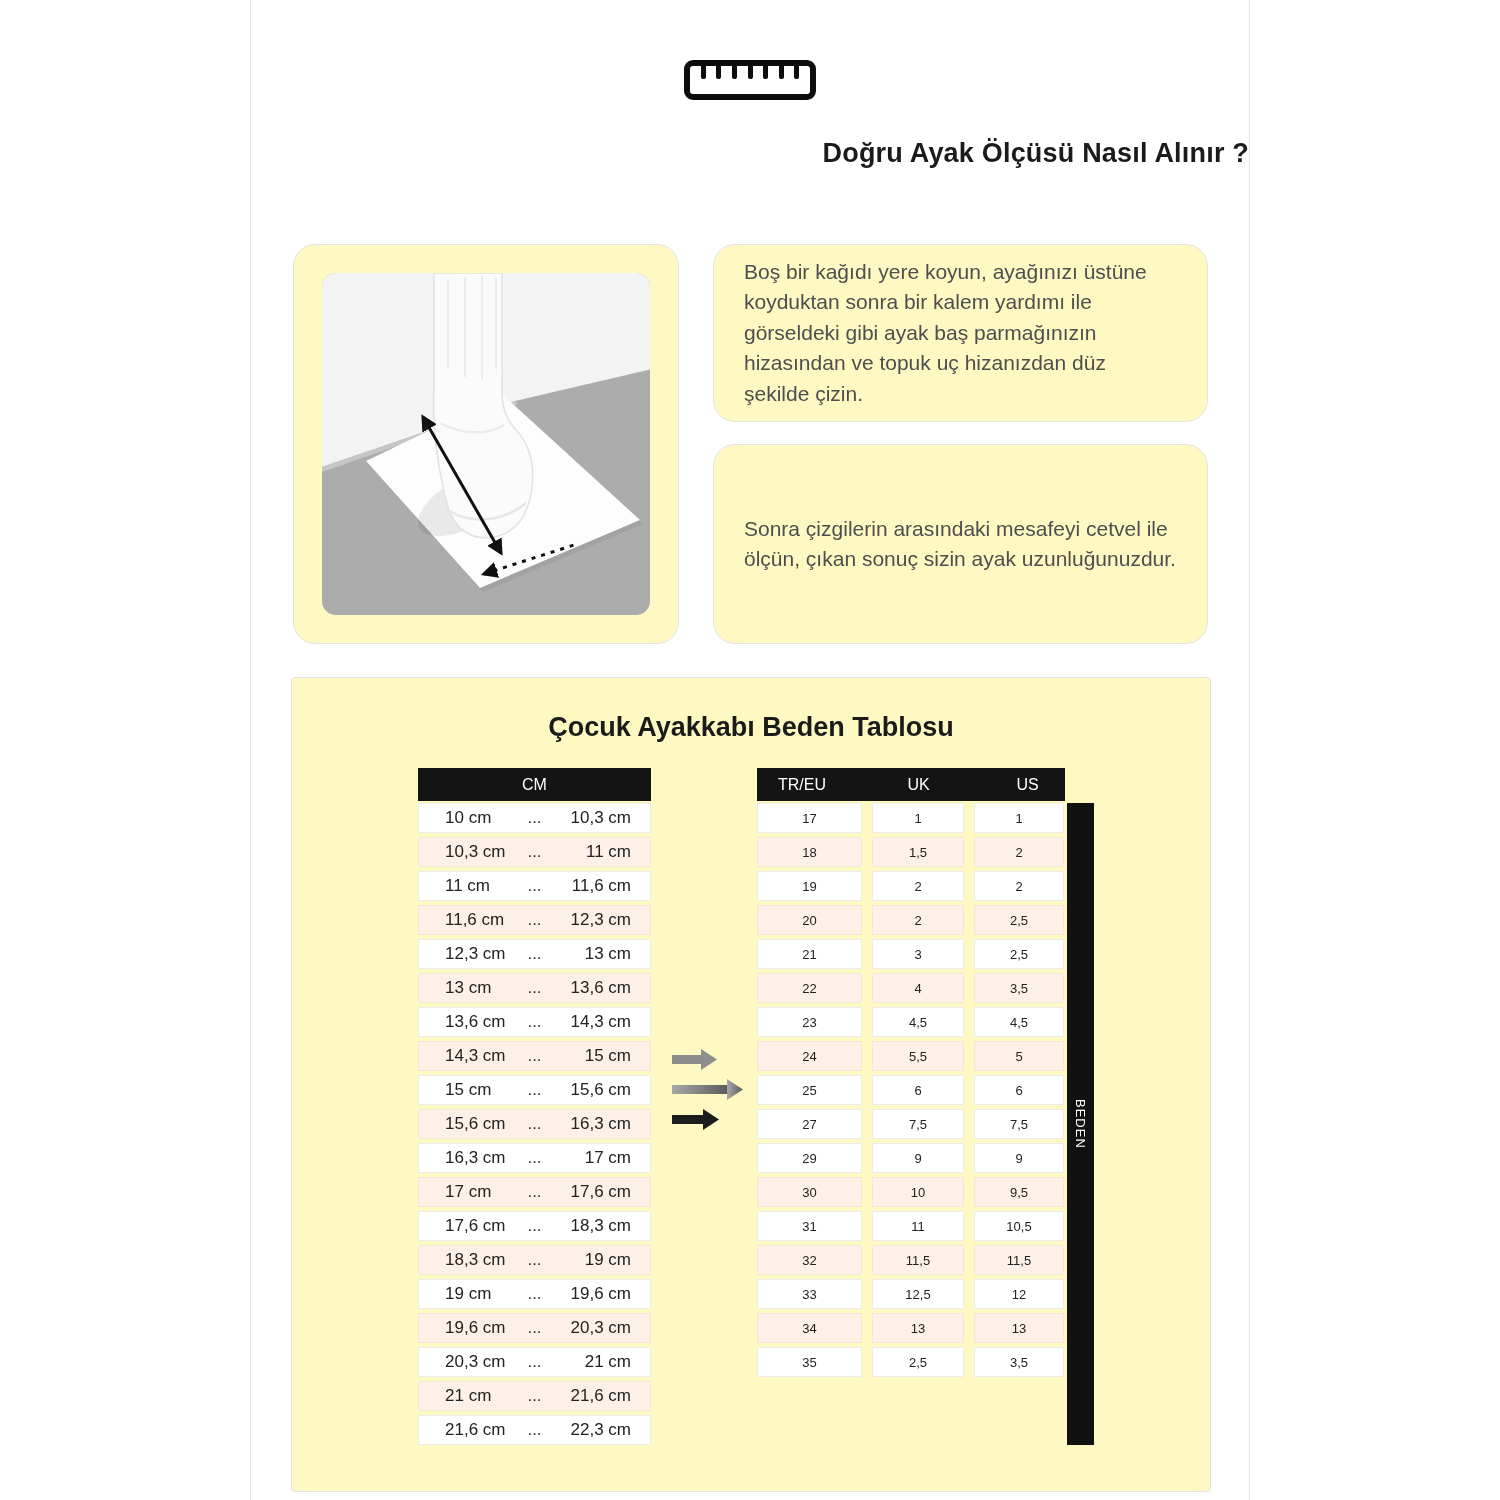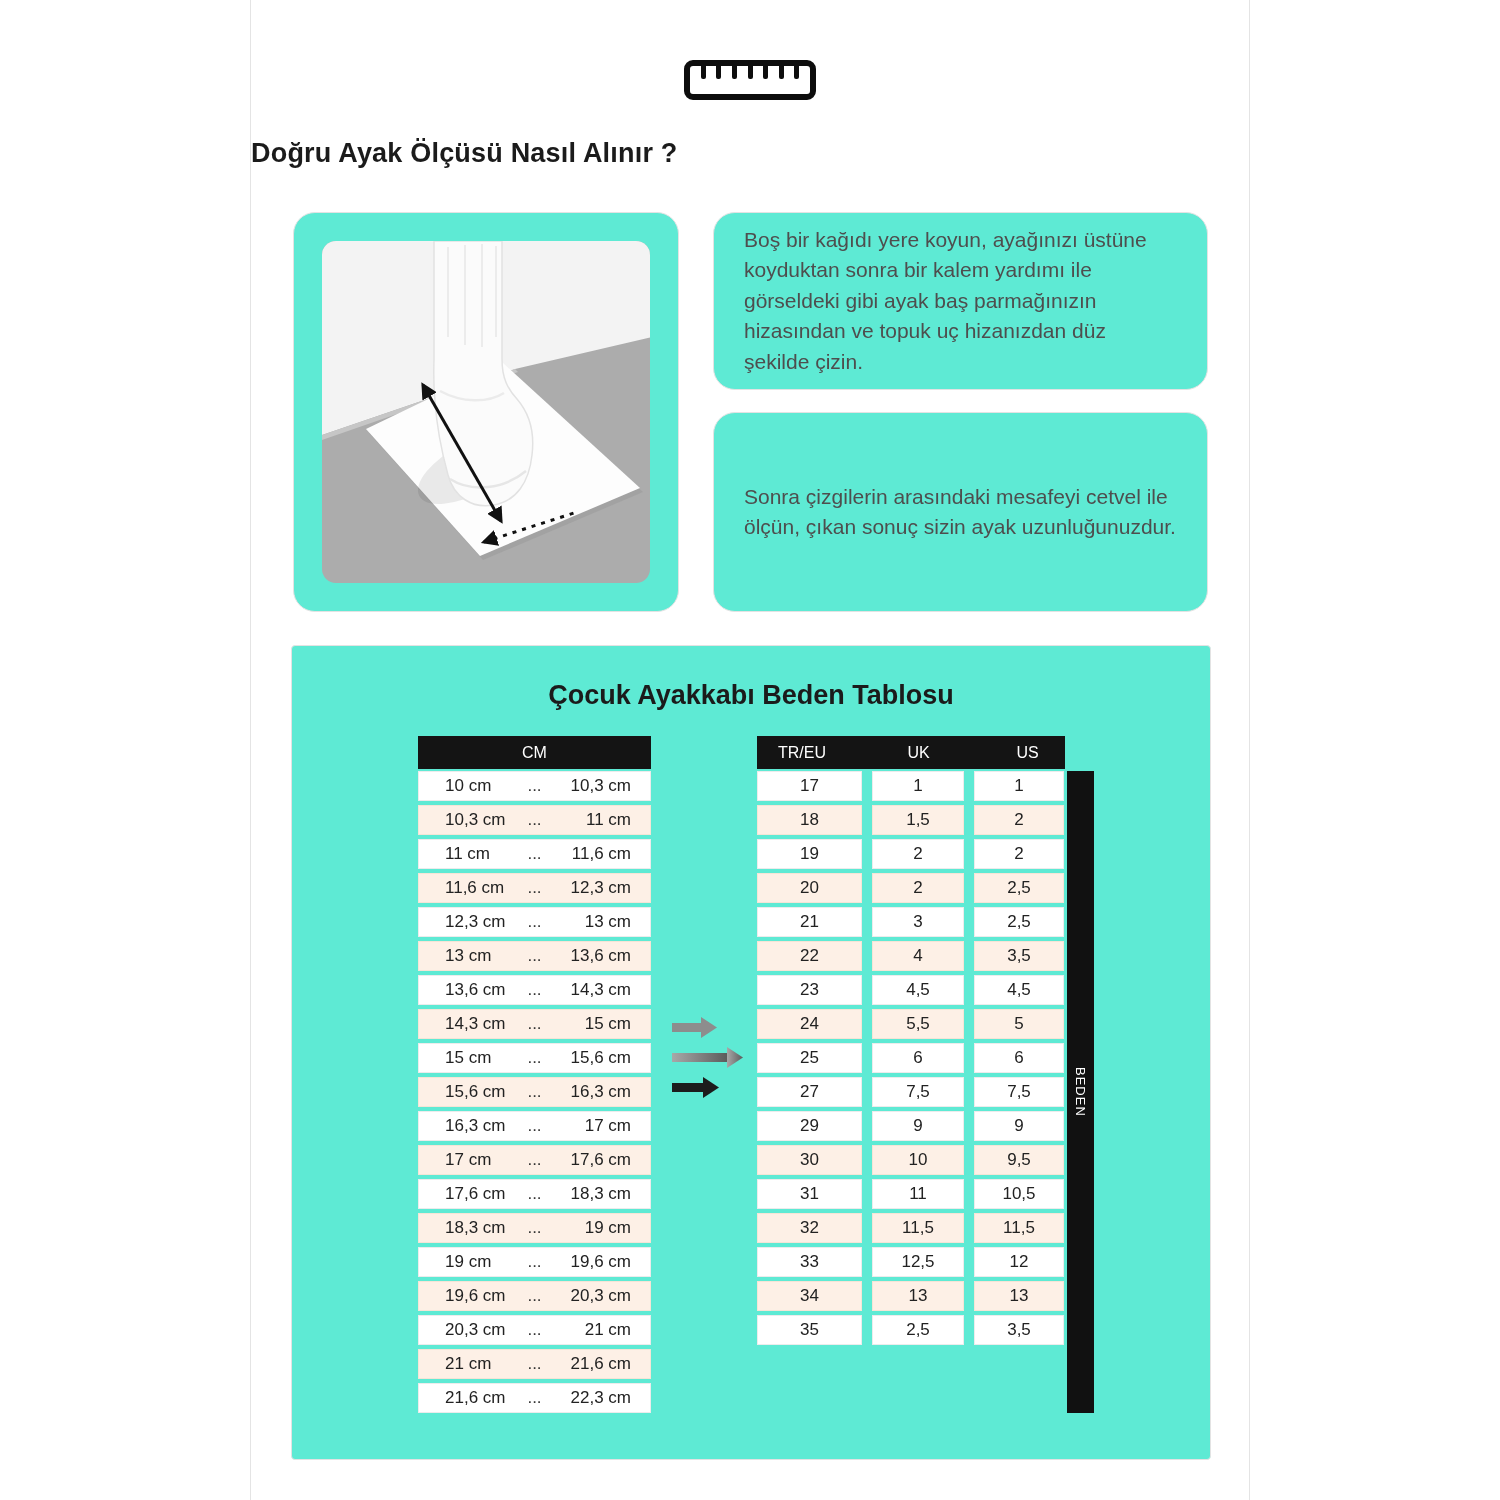--- a/index.html
+++ b/index.html
@@ -9,25 +9,25 @@
     border-left:1px solid #e4e4e4; border-right:1px solid #e4e4e4; background:#fff;
   }
   
   .ruler {
     position:absolute; top:60px; left:50%; transform:translateX(-50%);
     width:132px; height:40px; border:6px solid #0d0d0d; border-radius:9px;
     display:flex; justify-content:space-evenly; align-items:flex-start; background:#fff;
   }
   .ruler .tick { width:5px; height:13px; background:#0d0d0d; border-radius:0 0 2px 2px; }
   .page-title {
-    position:absolute; top:138px; left:0; width:100%; text-align:left;
+    position:absolute; top:138px; left:0; width:100%; text-align:right;
     font-size:27px; font-weight:bold; color:#1b1b1b; letter-spacing:0.2px;
   }
   
-  .card { position:absolute; background:#5eead4; border:1px solid #e3e3e3; border-radius:22px; }
+  .card { position:absolute; background:#fef9c3; border:1px solid #e3e3e3; border-radius:22px;margin-top:32px; }
   .photo-card { left:42px; top:212px; width:386px; height:400px; }
   .photo-wrap { position:absolute; inset:28px; border-radius:14px; overflow:hidden; }
   .text-card { left:462px; width:495px; display:flex; align-items:center; }
   .text-card-1 { top:212px; height:178px; }
   .text-card-2 { top:412px; height:200px; }
   .instruction { padding:0 30px; font-size:21px; line-height:1.45; color:#4e4e4e; }
   
   .chart-card { left:40px; top:645px; width:920px; height:815px; border-radius:4px; }
   .chart-title { position:absolute; top:34px; width:100%; text-align:center; font-size:27px; font-weight:bold; color:#1b1b1b; }
   .thead {
@@ -45,21 +45,21 @@
     display:grid; grid-template-columns:1fr 34px 1fr; align-items:center;
     font-size:17px; color:#222;
   }
   .cm-row .c1 { text-align:left; padding-left:26px; }
   .cm-row .sep { text-align:center; color:#333; }
   .cm-row .c2 { text-align:right; padding-right:19px; }
   .cm-row.alt { background:#fdf0e6; border-color:#f5e5d6; }
   .size-row { height:30px; margin-bottom:4px; display:grid; grid-template-columns:105px 92px 90px; column-gap:10px; }
   .size-row .cell {
     background:#fff; border:1px solid #ececec; display:flex; align-items:center; justify-content:center;
-    font-size:17px; color:#222;
+    font-size:13px; color:#222;
   }
   .size-row.alt .cell { background:#fdf0e6; border-color:#f5e5d6; }
   .beden-bar {
     position:absolute; left:775px; top:125px; width:27px; height:642px; background:#111;
     display:flex; align-items:center; justify-content:center;
   }
   .beden-bar span {
     color:#fff; font-size:13px; letter-spacing:1px;
     writing-mode:vertical-rl; text-orientation:mixed; white-space:nowrap;
   }

